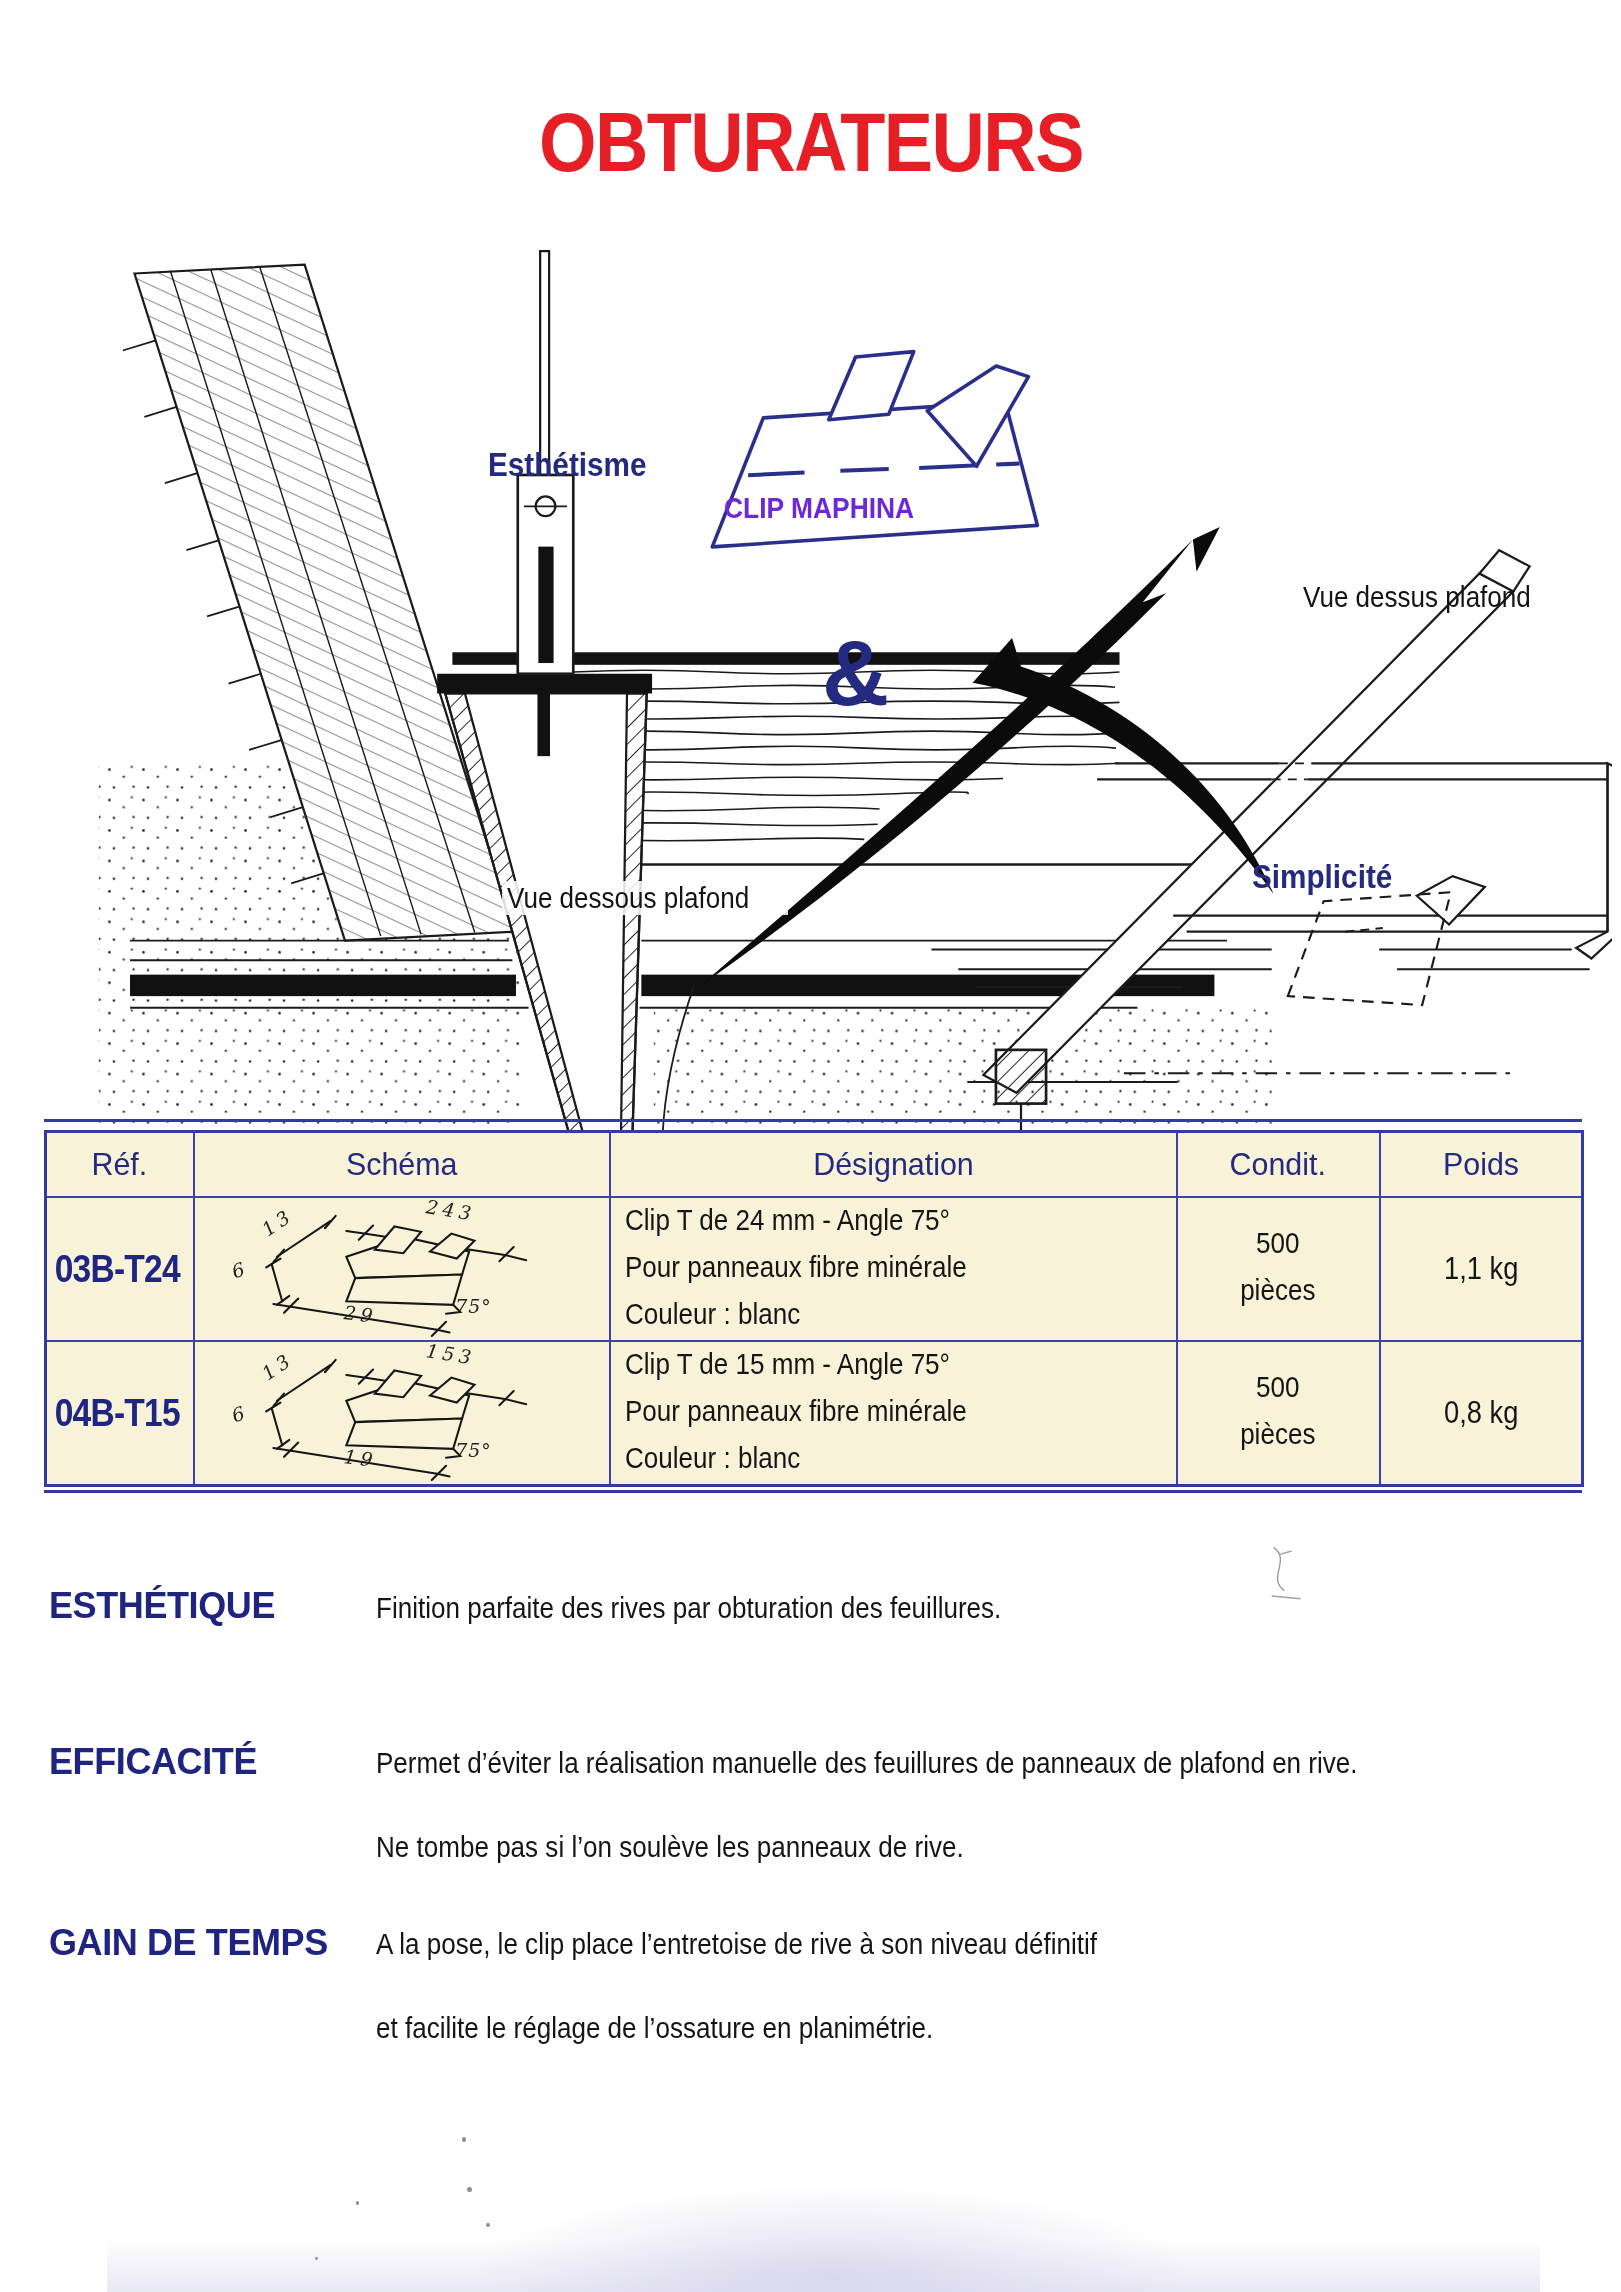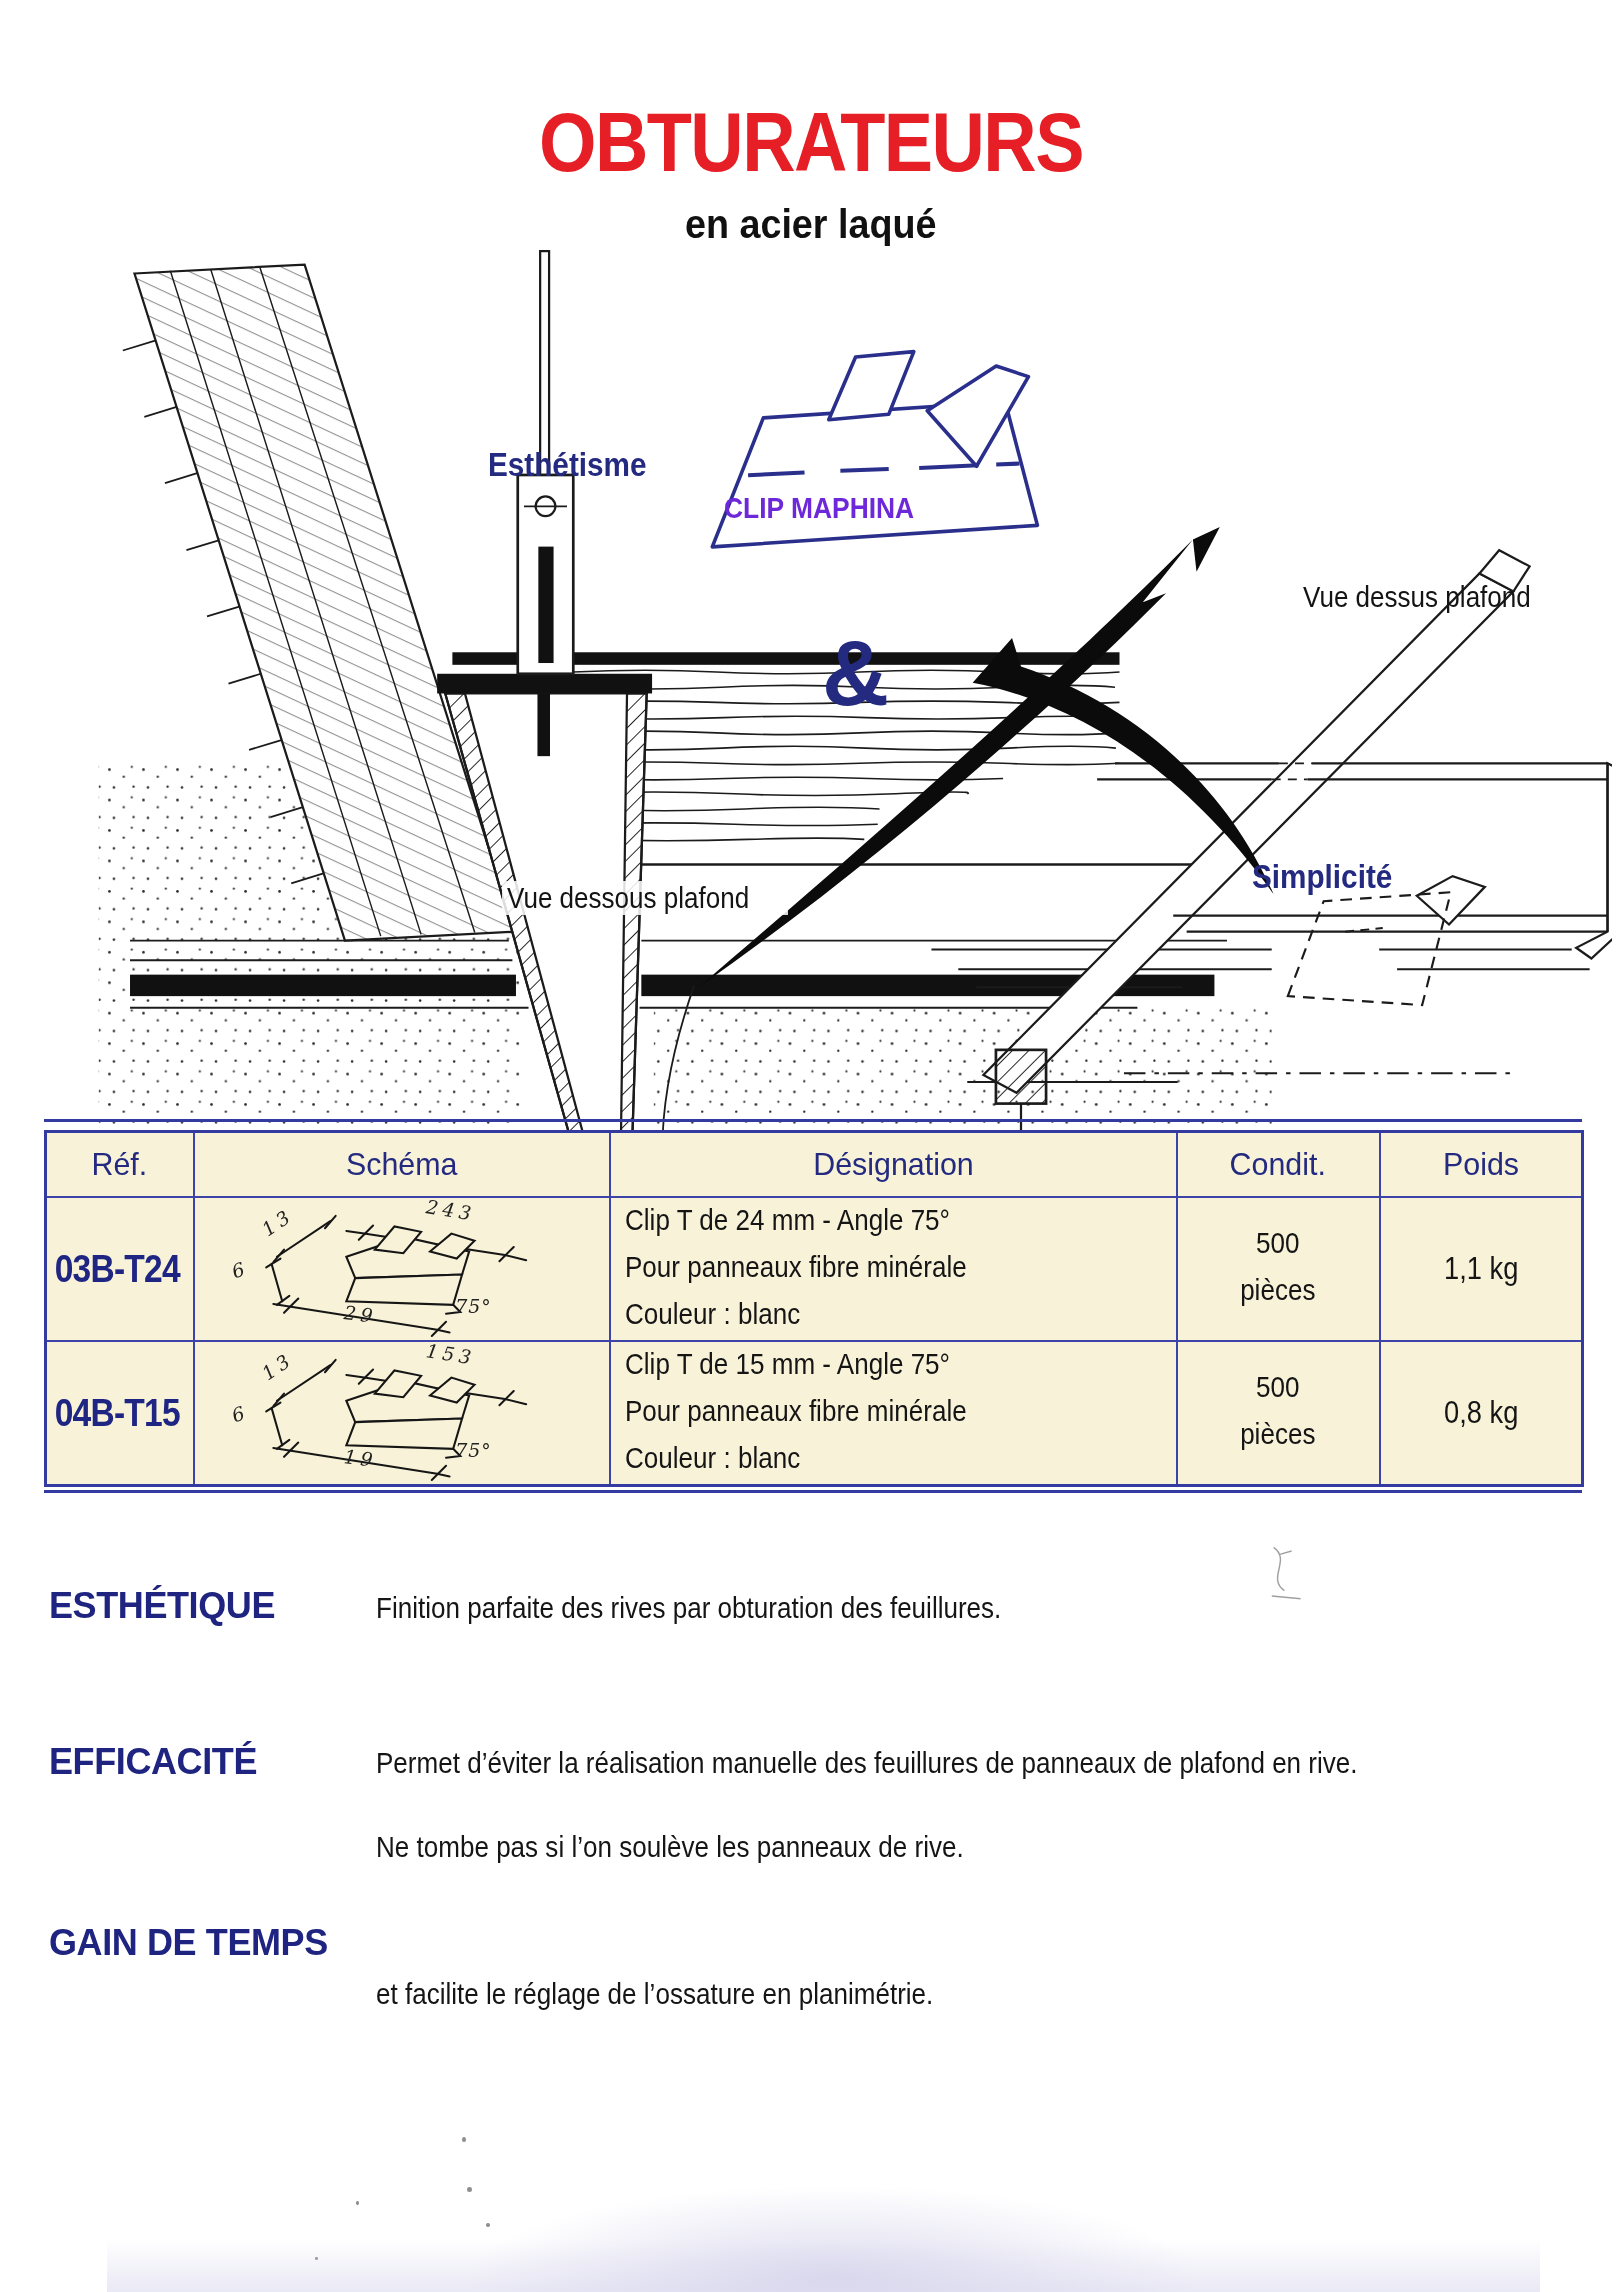--- a/index.html
+++ b/index.html
@@ -58,23 +58,20 @@
   .wash2{position:absolute;left:107px;top:2239px;width:1433px;height:54px;
         background:linear-gradient(to bottom, rgba(222,220,240,0) 0%, rgba(214,212,236,.55) 100%);}
 </style>
 </head>
 <body>
 
 <div class="page">
 
   <div class="title-line" style="top:100px;">
     <span class="tspan">OBTURATEURS</span>
-  </div>
-  <div class="subtitle" style="top:204px;">
-    <span class="tspan">en acier laqué</span>
   </div>
 
   <svg class="abs" style="left:36px;top:215px;" width="1576" height="1102" viewBox="0 0 1760 1230" aria-hidden="true">
     <defs>
       <pattern id="dots" width="38" height="34" patternUnits="userSpaceOnUse">
         <circle cx="6" cy="7" r="1.5" fill="#2c2c2c"></circle>
         <circle cx="22" cy="15" r="1.3" fill="#2c2c2c"></circle>
         <circle cx="11" cy="27" r="1.4" fill="#2c2c2c"></circle>
         <circle cx="31" cy="4" r="1.2" fill="#2c2c2c"></circle>
         <circle cx="33" cy="26" r="1.3" fill="#2c2c2c"></circle>
@@ -337,20 +334,21 @@
     <span class="fhead" style="top:1741px;">EFFICACITÉ</span>
     <div class="ftext" style="top:1746px;">
       <div class="fline"><span class="bodytext">Permet d’éviter la réalisation manuelle des feuillures de panneaux de plafond en rive.</span></div>
       <div class="fline" style="margin-top:50px;"><span class="bodytext">Ne tombe pas si l’on soulève les panneaux de rive.</span></div>
     </div>
   </div>
 
   <div>
     <span class="fhead" style="top:1922px;">GAIN DE TEMPS</span>
     <div class="ftext" style="top:1927px;">
+      <div class="fline"><span class="bodytext">A la pose, le clip place l’entretoise de rive à son niveau définitif</span></div>
       <div class="fline" style="margin-top:50px;"><span class="bodytext">et facilite le réglage de l’ossature en planimétrie.</span></div>
     </div>
   </div>
 
   <svg class="abs" style="left:1261px;top:1542px;" width="54" height="72" viewBox="0 0 60 80" aria-hidden="true">
     <path d="M14,6 C34,20 6,40 26,54 M12,60 L44,63 M20,14 L34,10" stroke="#777" stroke-width="1.6" fill="none" opacity=".7"></path>
   </svg>
   <div class="speck" style="left:462px;top:2137px;width:3.6px;height:5.4px;"></div>
   <div class="speck" style="left:467px;top:2187px;width:4.5px;height:4.5px;"></div>
   <div class="speck" style="left:356px;top:2201px;width:2.7px;height:3.6px;"></div>

